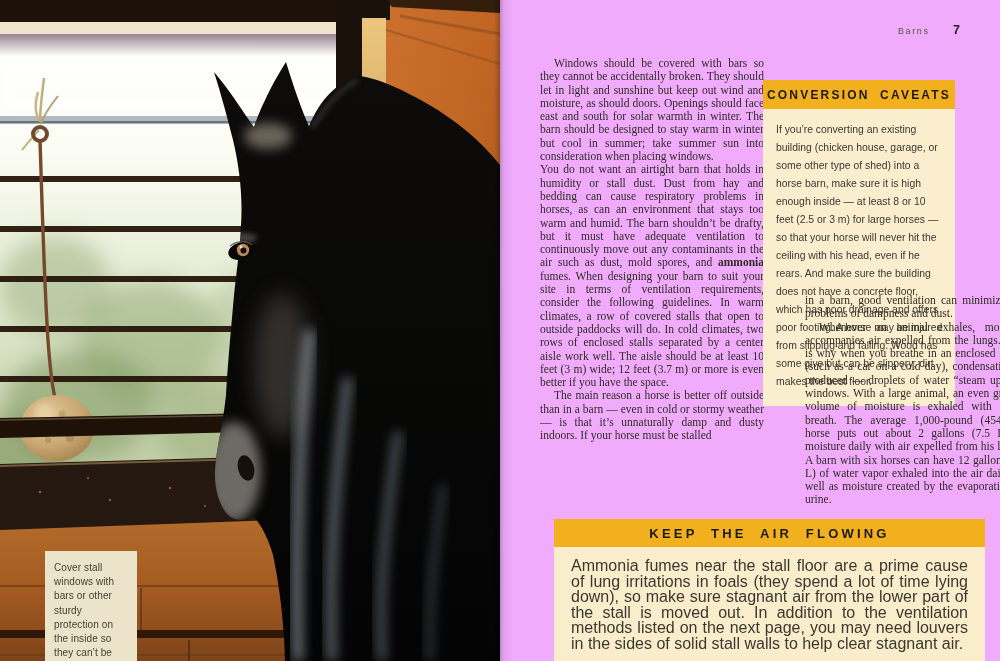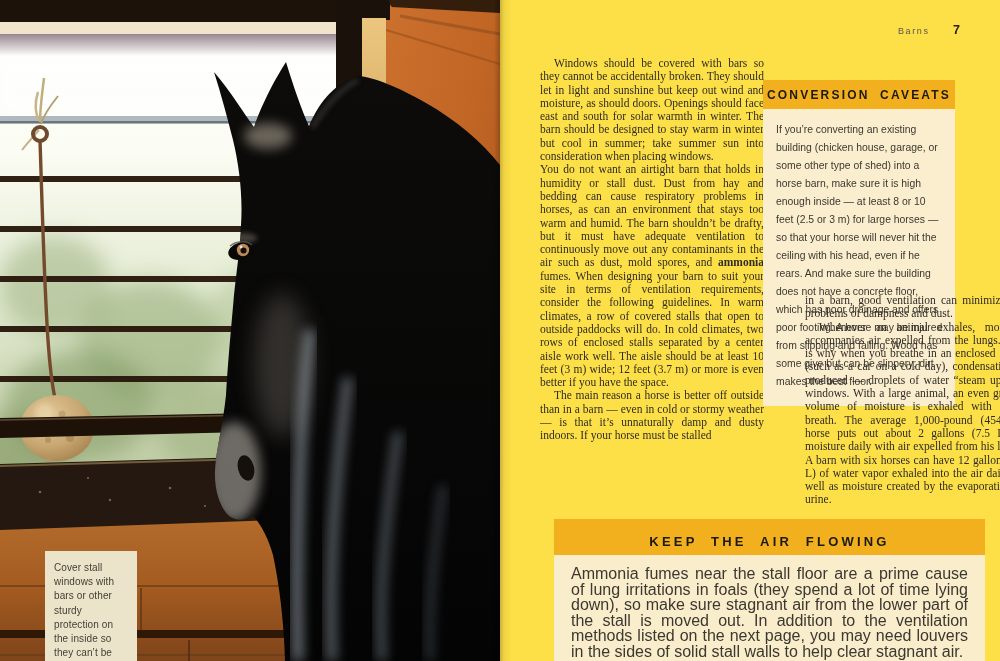--- a/index.html
+++ b/index.html
@@ -5,42 +5,42 @@
   html,body{margin:0;padding:0;background:#e8e8e8;}
   .spread{position:relative;width:1000px;height:661px;overflow:hidden;background:#fcfcfa;
           font-family:"Liberation Sans",sans-serif;}
   
   .photo{position:absolute;left:0;top:0;width:500px;height:661px;overflow:hidden;background:#1a120b;}
   .photo svg{display:block;}
   .caption{position:absolute;left:45px;top:551px;width:92px;box-sizing:border-box;
            background:#ebe4ca;padding:10px 8px 12px 9px;
            font-size:10px;line-height:14.2px;color:#433e33;letter-spacing:.1px;}
   
-  .page{position:absolute;left:500px;top:0;width:500px;height:661px;background:#fde047;color:#33302a;}
+  .page{position:absolute;left:500px;top:0;width:500px;height:661px;background:#f0abfc;color:#33302a;}
   .gutter{position:absolute;left:494px;top:0;width:18px;height:661px;pointer-events:none;
           background:linear-gradient(to right,rgba(0,0,0,0) 0%,rgba(0,0,0,.20) 34%,rgba(0,0,0,.06) 55%,rgba(0,0,0,0) 100%);}
   .runhead{position:absolute;top:23px;left:398px;width:62px;display:flex;align-items:baseline;justify-content:space-between;}
   .runhead .sec{font-size:9px;letter-spacing:1.6px;color:#5a564e;}
   .runhead .num{font-size:12.5px;font-weight:bold;color:#26231e;}
   .col{position:absolute;text-align:justify;font-family:"Liberation Serif",serif;
        font-size:11.5px;line-height:13.3px;color:#2f2b25;}
   .col p{margin:0;}
   .col p.indent{text-indent:14px;}
   .col1{left:40px;top:57px;width:224px;}
   .col1 h3{margin:8px 0 3px 0;font-family:"Liberation Sans",sans-serif;font-size:11.5px;
            font-weight:bold;color:#1f1c18;text-align:left;}
   .col2{left:265px;top:294px;width:220px;margin-left:40px;}
   .col2 p + p{margin-top:0;}
   .sidebox{position:absolute;left:263px;top:60px;width:192px;}
   .boxhead{background:#f2af1e;color:#1c1a15;font-weight:bold;text-align:center;}
   .sidebox .boxhead{font-size:12px;letter-spacing:2.2px;word-spacing:5px;padding:8px 2px 7px 2px;margin-top:20px;}
   .sidebox .boxbody{background:#fbeecf;padding:12px 11px 15px 13px;font-size:10.4px;
                     line-height:18px;color:#3c3830;}
   .banner{position:absolute;left:54px;top:519px;width:431px;}
-  .banner .boxhead{font-size:13px;letter-spacing:3.2px;word-spacing:7px;padding:15px 2px 6px 2px;}
+  .banner .boxhead{font-size:13px;letter-spacing:3.2px;word-spacing:7px;padding:7px 2px 6px 2px;}
   .banner .boxbody{background:#faedcb;padding:11px 17px 14px 17px;font-size:16px;
                    line-height:15.6px;color:#3c3830;text-align:justify;}
 </style>
 </head>
 <body>
 
 <div class="spread">
 
   <div class="photo">
     <svg width="500" height="661" viewBox="0 0 500 661" xmlns="http://www.w3.org/2000/svg">

